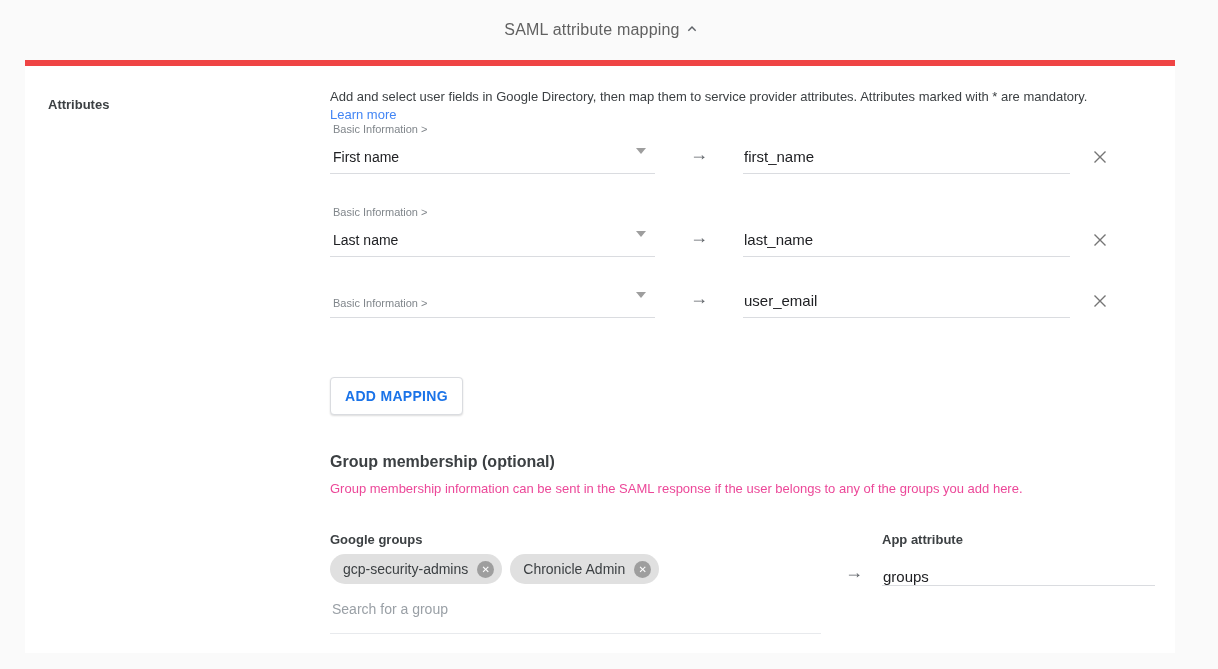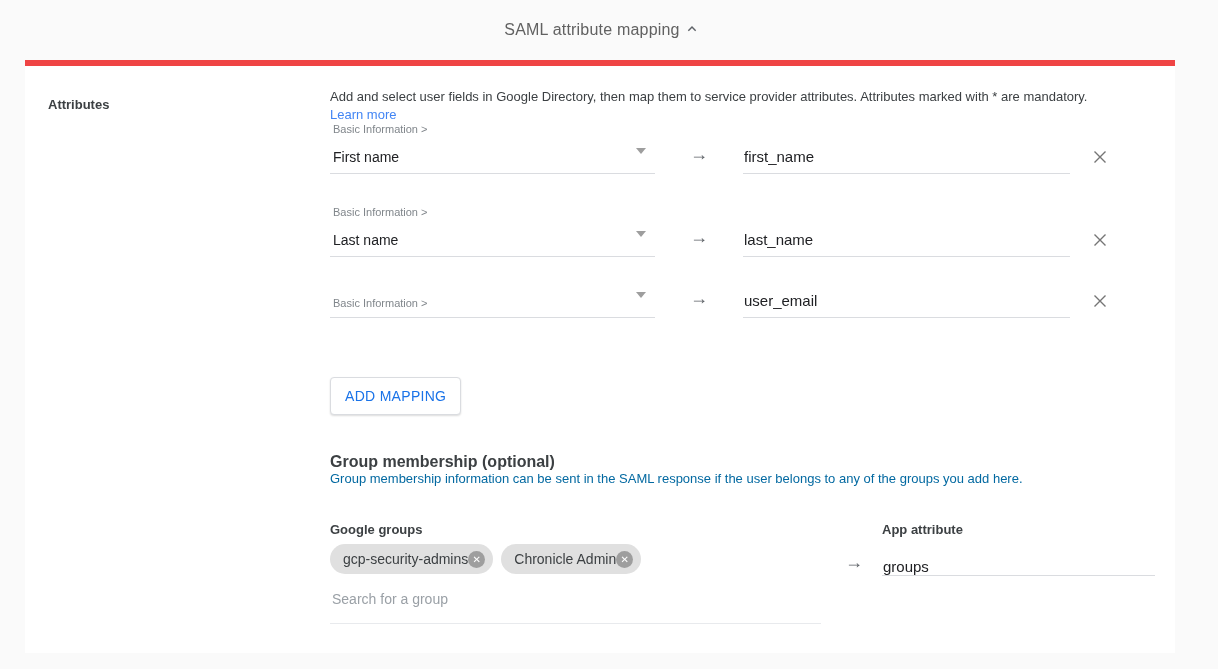--- a/index.html
+++ b/index.html
@@ -64,38 +64,38 @@
     margin-left: 22px; padding: 0 0 9px 0; line-height: 0;
   }
 
   .add-mapping-btn {
     margin-top: 27px; margin-left: 0;
     display: inline-block;
     padding: 10px 14px;
     background: #ffffff;
     border: 1px solid #dadce0; border-radius: 4px;
     box-shadow: 0 1px 2px rgba(0,0,0,0.14);
-    color: #1a73e8; font-size: 14px; font-weight: 400; letter-spacing: .3px;
+    color: #1a73e8; font-size: 14px; font-weight: 700; letter-spacing: .3px;
     font-family: "Liberation Sans", sans-serif;
     cursor: pointer;
   }
 
   
   .group-title { margin-top: 38px; font-size: 16px; font-weight: 700; color: #3c4043; }
-  .group-desc { font-size: 13px; color: #0369a1; }
+  .group-desc { margin-top: 10px; font-size: 13px; color: #ec4899; }
 
   .group-area { display: flex; margin-top: 36px; }
   .group-left { width: 492px; }
   .group-arrow-cell { width: 60px; text-align: left; padding-top: 31px; padding-left: 23px; }
   .group-right { width: 273px; }
 
   .field-label { font-size: 13px; font-weight: bold; color: #3c4043; }
   .chips-row { display: flex; gap: 8px; margin-top: 7px; }
   .chip {
-    display: flex; align-items: center; 
+    display: flex; align-items: center; gap: 9px;
     height: 30px; padding: 0 8px 0 13px;
     background: #e0e0e0; border-radius: 15px;
     font-size: 14px; color: #3c4043;
   }
   .chip-close {
     width: 17px; height: 17px; border-radius: 50%;
     background: #9e9e9e; color: #ffffff;
     font-size: 10px; line-height: 17px; text-align: center;
     cursor: pointer; border: none; padding: 0;
     display: inline-block;

